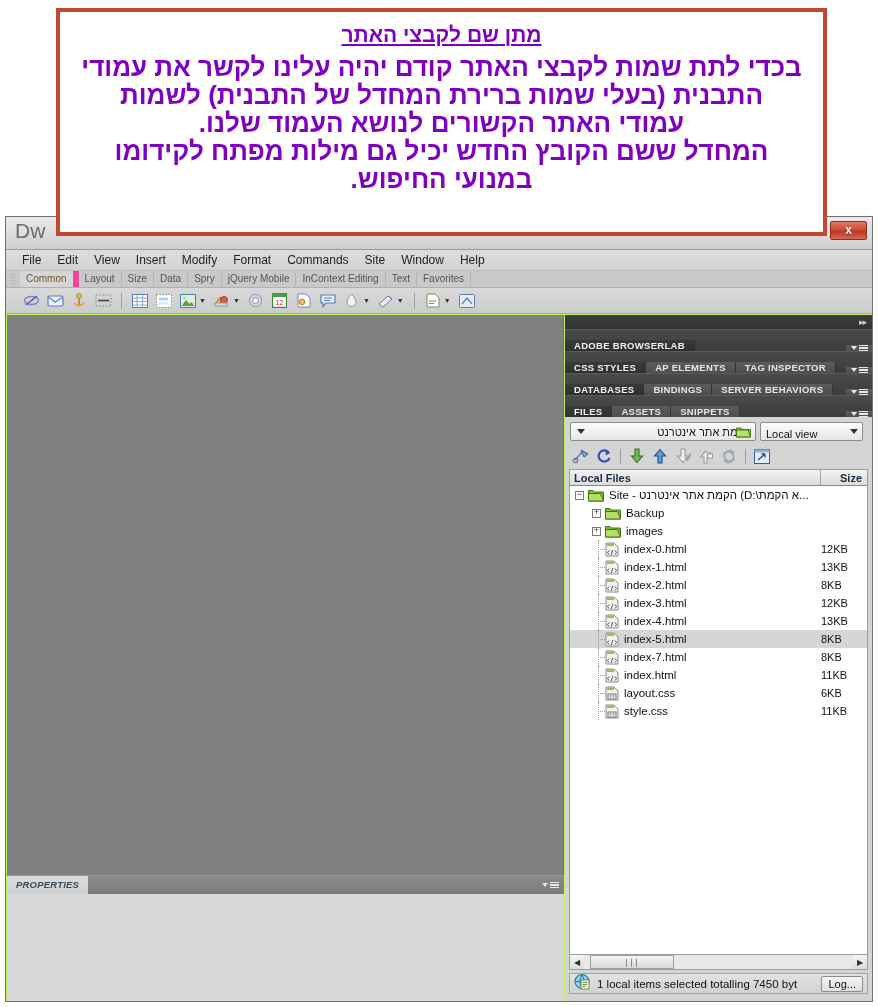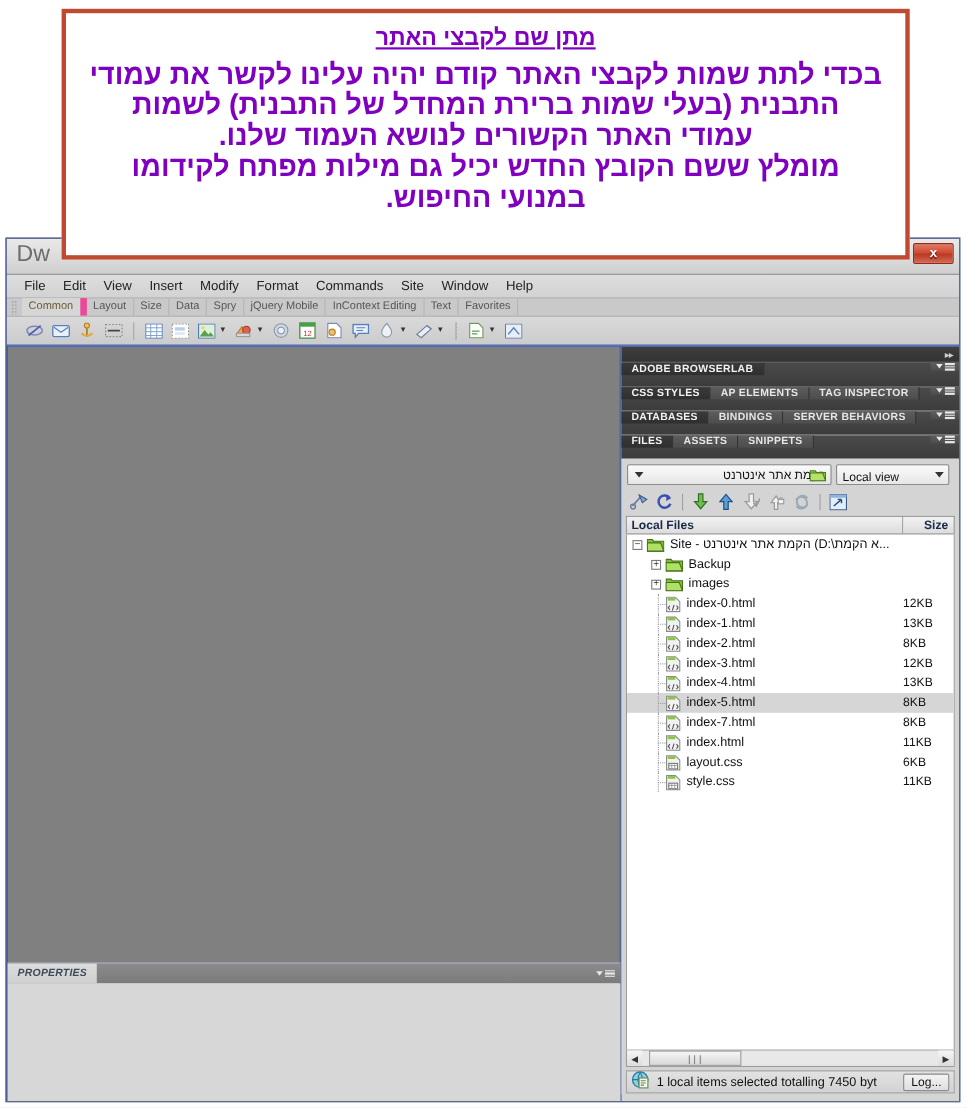--- a/index.html
+++ b/index.html
@@ -37,21 +37,21 @@
     font-size: 26px;
     font-weight: bold;
     line-height: 28px;
   }
 
   
   .appwin {
     position: absolute;
     left: 5px; top: 216px;
     width: 868px; height: 786px;
-    background: #1d4ed8;
+    background: #bef264;
     border: 1px solid #6f6f6f;
     overflow: hidden;
   }
   
   .titlebar {
     position: absolute; left:0; top:0; width: 866px; height: 33px;
     background: linear-gradient(to bottom,#e9e9e9 0%, #dcdcdc 52%, #cfcfcf 100%);
     border-bottom: 1px solid #9a9a9a;
   }
   .dw-logo {
@@ -134,21 +134,21 @@
   .dock { position:absolute; left:559px; top:98px; width:307px; height:686px; background:#d4d4d4; }
   .dock-top {
     height:14px; width:307px; background: linear-gradient(to bottom,#3f3f3f,#333333);
     display:flex; align-items:center; justify-content:flex-end; padding-right:6px;
   }
   .dbl-chev { color:#cfcfcf; font-size:9px; letter-spacing:-1px; }
 
   .panelgroup { width:307px; }
   .panel-tabrow {
     height:22px; background: linear-gradient(to bottom,#4a4a4a,#3c3c3c);
-    display:flex; align-items:flex-start; border-top:1px solid #5a5a5a;
+    display:flex; align-items:flex-end; border-top:1px solid #5a5a5a;
   }
   .ptab {
     font-size:9.5px; font-weight:bold; letter-spacing:.3px;
     display:flex; align-items:center; padding:0 9px;
     color:#e6e6e6; background: linear-gradient(to bottom,#5c5c5c,#4d4d4d);
     border-right:1px solid #333;
   }
   .ptab.active { color:#f2f2f2; background: linear-gradient(to bottom,#3a3a3a,#2f2f2f); }
   .ptab-fill { flex:1; background: linear-gradient(to bottom,#5c5c5c,#4d4d4d); border-right:1px solid #333; }
   .ptab-menu { width:26px; display:flex; align-items:center; justify-content:center; gap:2px;
@@ -241,21 +241,21 @@
 </head>
 <body>
 
 <div id="root">
 
   <div class="callout">
     <div class="callout-title">מתן שם לקבצי האתר</div>
     <div class="callout-body">בכדי לתת שמות לקבצי האתר קודם יהיה עלינו לקשר את עמודי</div>
     <div class="callout-body">התבנית (בעלי שמות ברירת המחדל של התבנית) לשמות</div>
     <div class="callout-body">עמודי האתר הקשורים לנושא העמוד שלנו.</div>
-    <div class="callout-body">מומלץ ששם הקובץ החדש יכיל גם מילות מפתח לקידומו</div>
+    <div class="callout-body">המחדל ששם הקובץ החדש יכיל גם מילות מפתח לקידומו</div>
     <div class="callout-body">במנועי החיפוש.</div>
   </div>
 
   <div class="appwin">
 
     <div class="titlebar">
       <div class="dw-logo">Dw</div>
       <div class="close-btn">x</div>
     </div>
 

